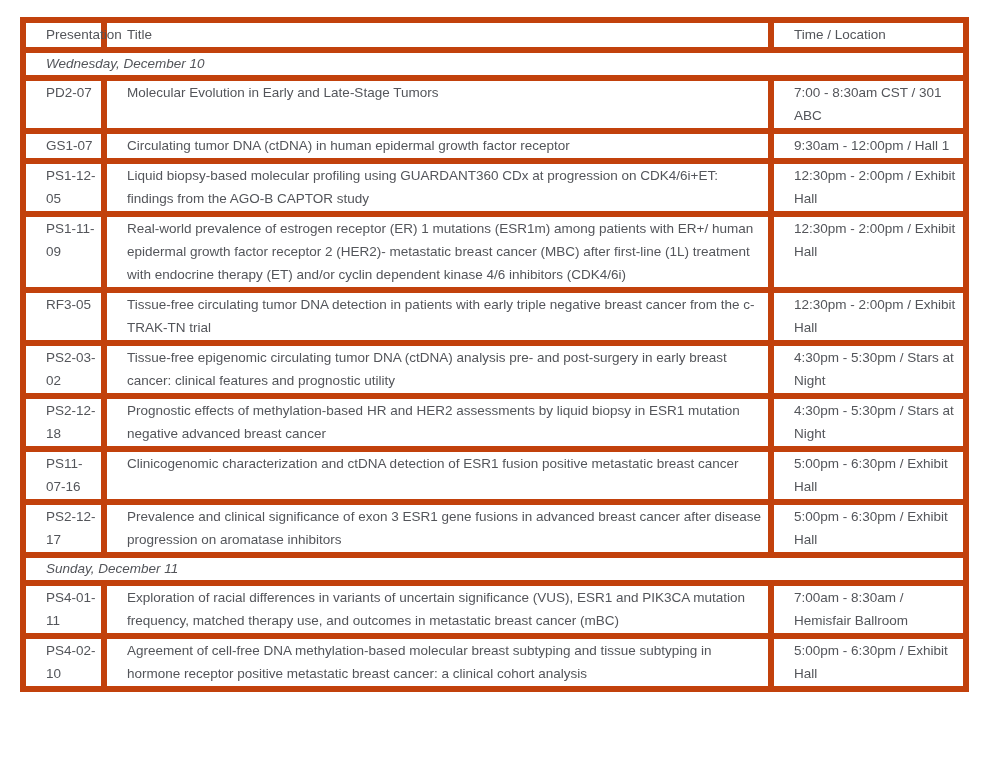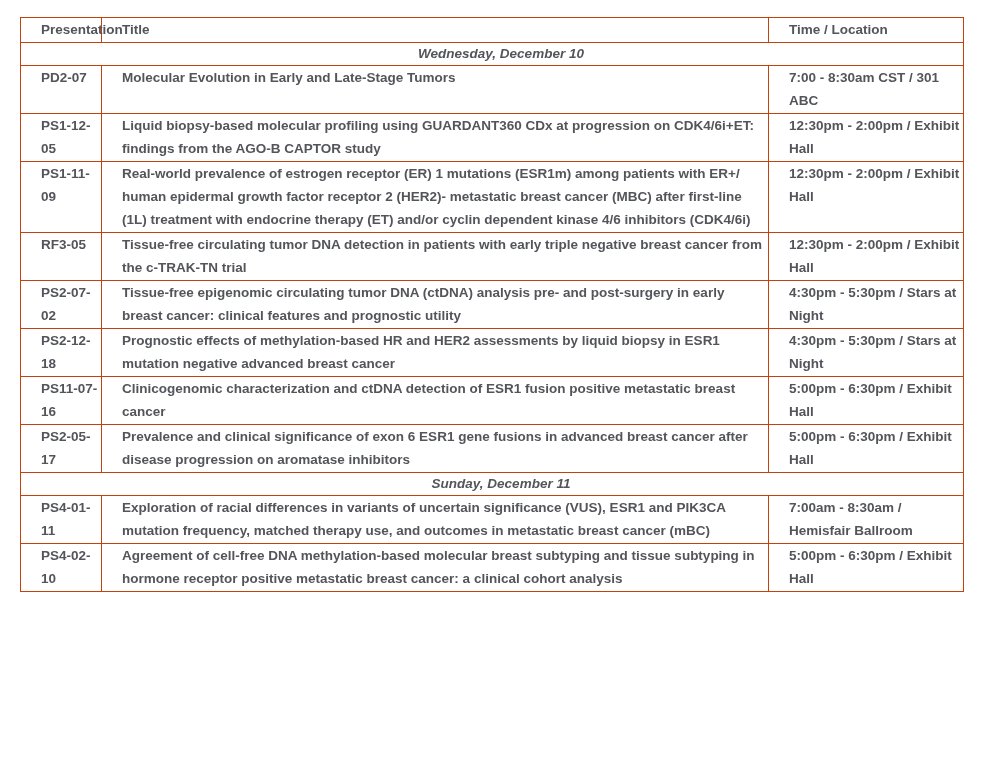--- a/index.html
+++ b/index.html
@@ -18,36 +18,35 @@
   table.schedule {
     border-collapse: collapse;
     table-layout: fixed;
     width: 943px;
     margin: 17px 0 0 20px;
     color: #53555a;
     font-size: 13.5px;
   }
   table.schedule th,
   table.schedule td {
-    border: 1px solid #c2410c;
+    border: 6px solid #c2410c;
     vertical-align: top;
     text-align: left;
-    font-weight: 700;
+    font-weight: 400;
     padding: 0 2px 1px 20px;
     line-height: 23px;
     word-wrap: break-word;
   }
   thead th {
     height: 21px;
     line-height: 20px;
     padding-top: 1px;
   }
   th.col-id-h { white-space: nowrap; padding-right: 0; }
   tr.section-row td {
-    text-align: center;
     font-style: italic;
     height: 22px;
     line-height: 21px;
   }
   td.col-time-cell {
     padding-right: 24px;
   }
 </style>
 </head>
 <body>
@@ -70,61 +69,66 @@
   <tr class="section-row">
     <td colspan="3">Wednesday, December 10</td>
   </tr>
 
   <tr class="session-row">
     <td class="col-id-cell">PD2-07</td>
     <td class="col-title-cell">Molecular Evolution in Early and Late-Stage Tumors</td>
     <td class="col-time-cell">7:00 - 8:30am CST / 301 ABC</td>
   </tr>
 
+  <tr class="session-row">
+    <td class="col-id-cell">GS1-07</td>
+    <td class="col-title-cell">Circulating tumor DNA (ctDNA) in human epidermal growth factor receptor</td>
+    <td class="col-time-cell">9:30am - 12:00pm / Hall 1</td>
+  </tr>
 
   <tr class="session-row">
     <td class="col-id-cell">PS1-12-05</td>
     <td class="col-title-cell">Liquid biopsy-based molecular profiling using GUARDANT360 CDx at progression on CDK4/6i+ET: findings from the AGO-B CAPTOR study</td>
     <td class="col-time-cell">12:30pm - 2:00pm / Exhibit Hall</td>
   </tr>
 
   <tr class="session-row">
     <td class="col-id-cell">PS1-11-09</td>
     <td class="col-title-cell">Real-world prevalence of estrogen receptor (ER) 1 mutations (ESR1m) among patients with ER+/ human epidermal growth factor receptor 2 (HER2)- metastatic breast cancer (MBC) after first-line (1L) treatment with endocrine therapy (ET) and/or cyclin dependent kinase 4/6 inhibitors (CDK4/6i)</td>
     <td class="col-time-cell">12:30pm - 2:00pm / Exhibit Hall</td>
   </tr>
 
   <tr class="session-row">
     <td class="col-id-cell">RF3-05</td>
     <td class="col-title-cell">Tissue-free circulating tumor DNA detection in patients with early triple negative breast cancer from the c-TRAK-TN trial</td>
     <td class="col-time-cell">12:30pm - 2:00pm / Exhibit Hall</td>
   </tr>
 
   <tr class="session-row">
-    <td class="col-id-cell">PS2-07-02</td>
+    <td class="col-id-cell">PS2-03-02</td>
     <td class="col-title-cell">Tissue-free epigenomic circulating tumor DNA (ctDNA) analysis pre- and post-surgery in early breast cancer: clinical features and prognostic utility</td>
     <td class="col-time-cell">4:30pm - 5:30pm / Stars at Night</td>
   </tr>
 
   <tr class="session-row">
     <td class="col-id-cell">PS2-12-18</td>
     <td class="col-title-cell">Prognostic effects of methylation-based HR and HER2 assessments by liquid biopsy in ESR1 mutation negative advanced breast cancer</td>
     <td class="col-time-cell">4:30pm - 5:30pm / Stars at Night</td>
   </tr>
 
   <tr class="session-row">
     <td class="col-id-cell">PS11-07-16</td>
     <td class="col-title-cell">Clinicogenomic characterization and ctDNA detection of ESR1 fusion positive metastatic breast cancer</td>
     <td class="col-time-cell">5:00pm - 6:30pm / Exhibit Hall</td>
   </tr>
 
 
   <tr class="session-row">
-    <td class="col-id-cell">PS2-05-17</td>
-    <td class="col-title-cell">Prevalence and clinical significance of exon 6 ESR1 gene fusions in advanced breast cancer after disease progression on aromatase inhibitors</td>
+    <td class="col-id-cell">PS2-12-17</td>
+    <td class="col-title-cell">Prevalence and clinical significance of exon 3 ESR1 gene fusions in advanced breast cancer after disease progression on aromatase inhibitors</td>
     <td class="col-time-cell">5:00pm - 6:30pm / Exhibit Hall</td>
   </tr>
 
 
   <tr class="section-row">
     <td colspan="3">Sunday, December 11</td>
   </tr>
 
 
   <tr class="session-row">

